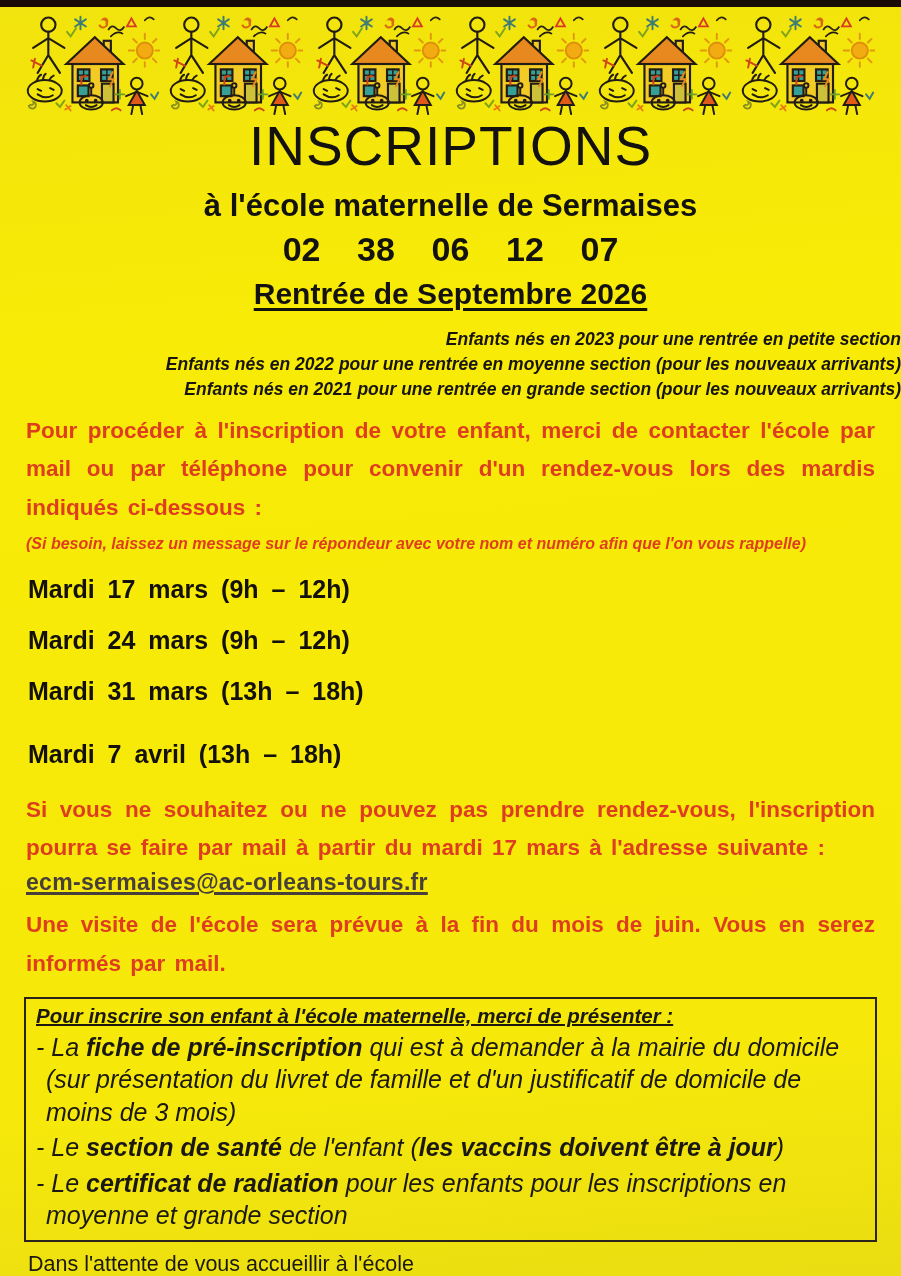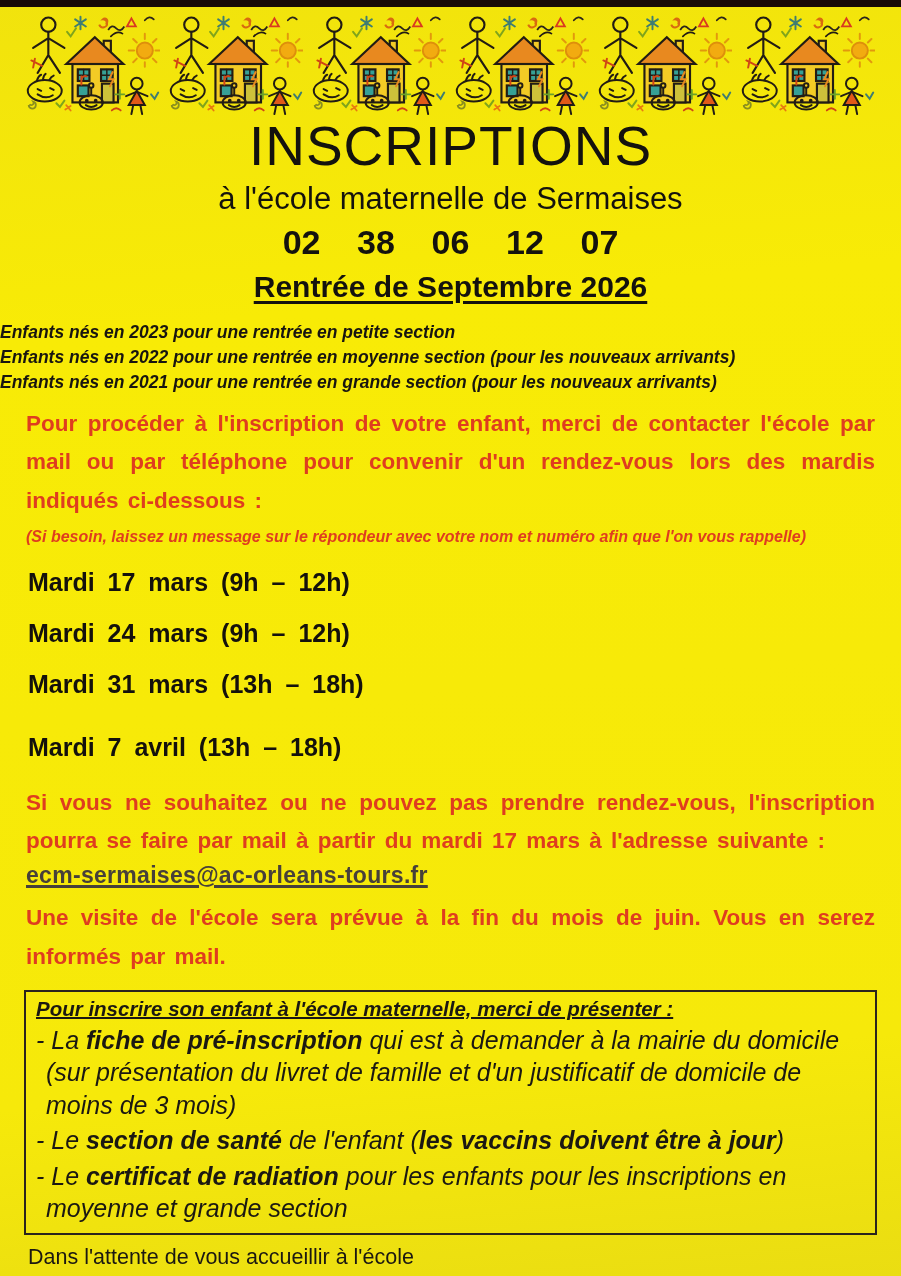--- a/index.html
+++ b/index.html
@@ -11,25 +11,25 @@
   html,body{margin:0;padding:0;}
   body{width:901px;height:1276px;overflow:hidden;font-family:"Liberation Sans",sans-serif;}
   .page{
     width:901px;height:1276px;position:relative;overflow:hidden;
     background:linear-gradient(175deg,#f1e30d 0%,#f8eb06 25%,#f6e90a 82%,#eadd12 100%);
   }
   .top-bar{position:absolute;top:0;left:0;right:0;height:7px;background:#190b06;}
   .doodle-band{display:flex;justify-content:space-between;align-items:flex-start;padding:13px 26px 0;height:104px;overflow:hidden;}
   .motif{width:134px;height:102px;flex:0 0 auto;}
   .page-title{margin:2px 0 0;text-align:center;font-size:55px;font-weight:400;letter-spacing:1px;line-height:1;color:#14120e;}
-  .subtitle{text-align:center;font-size:31px;font-weight:400;margin-top:7px;color:#14120e;}
+  .subtitle{text-align:center;font-size:31px;font-weight:700;margin-top:14px;color:#14120e;}
   .phone{text-align:center;font-size:34px;font-weight:700;word-spacing:0.8em;margin-top:6px;color:#14120e;}
   .school-year{text-align:center;font-size:30px;font-weight:700;margin-top:8px;color:#14120e;}
   .school-year .u{text-decoration:underline;text-decoration-thickness:3px;text-underline-offset:4px;}
-  .eligibility{text-align:left;font-style:italic;font-weight:600;font-size:17.5px;line-height:1.43;margin-top:16px;color:#181510;}
+  .eligibility{text-align:right;font-style:italic;font-weight:600;font-size:17.5px;line-height:1.43;margin-top:16px;color:#181510;}
   .red-para{color:var(--red);font-weight:700;font-size:22.5px;line-height:1.7;text-align:justify;margin:10px 26px 0;word-spacing:3px;}
   .red-note{color:var(--red);font-weight:700;font-style:italic;font-size:16px;margin:8px 26px 0;}
   .dates{margin:22px 0 0 28px;color:#14110c;}
   .date-line{font-size:25px;font-weight:700;word-spacing:6px;margin-bottom:22px;}
   .date-line.last{margin-top:34px;}
   .email-line{margin:2px 0 0 26px;}
   .email{font-size:23px;font-weight:700;color:var(--email);text-decoration:underline;text-decoration-thickness:2.5px;letter-spacing:0.3px;cursor:pointer;margin-top:8px;}
   .doc-box{margin:14px 24px 0;border:2px solid #2a241d;padding:5px 10px 8px;color:var(--ink);font-style:italic;}
   .doc-heading{font-size:20.5px;font-weight:700;}
   .doc-heading .u{text-decoration:underline;text-decoration-thickness:2px;}

